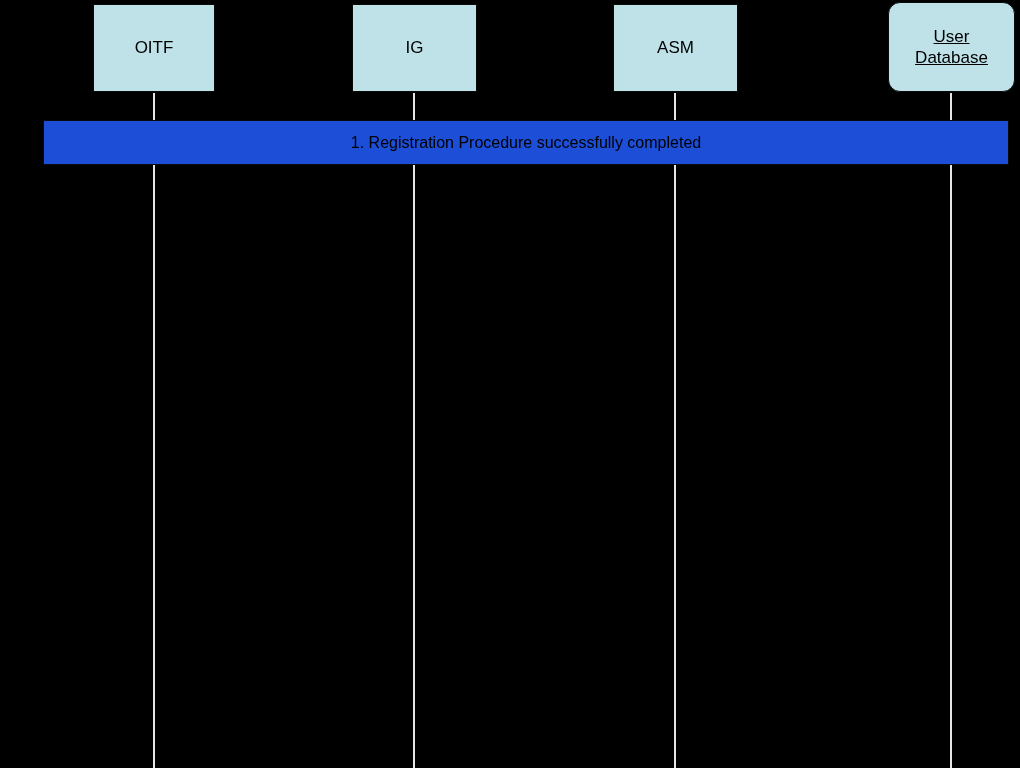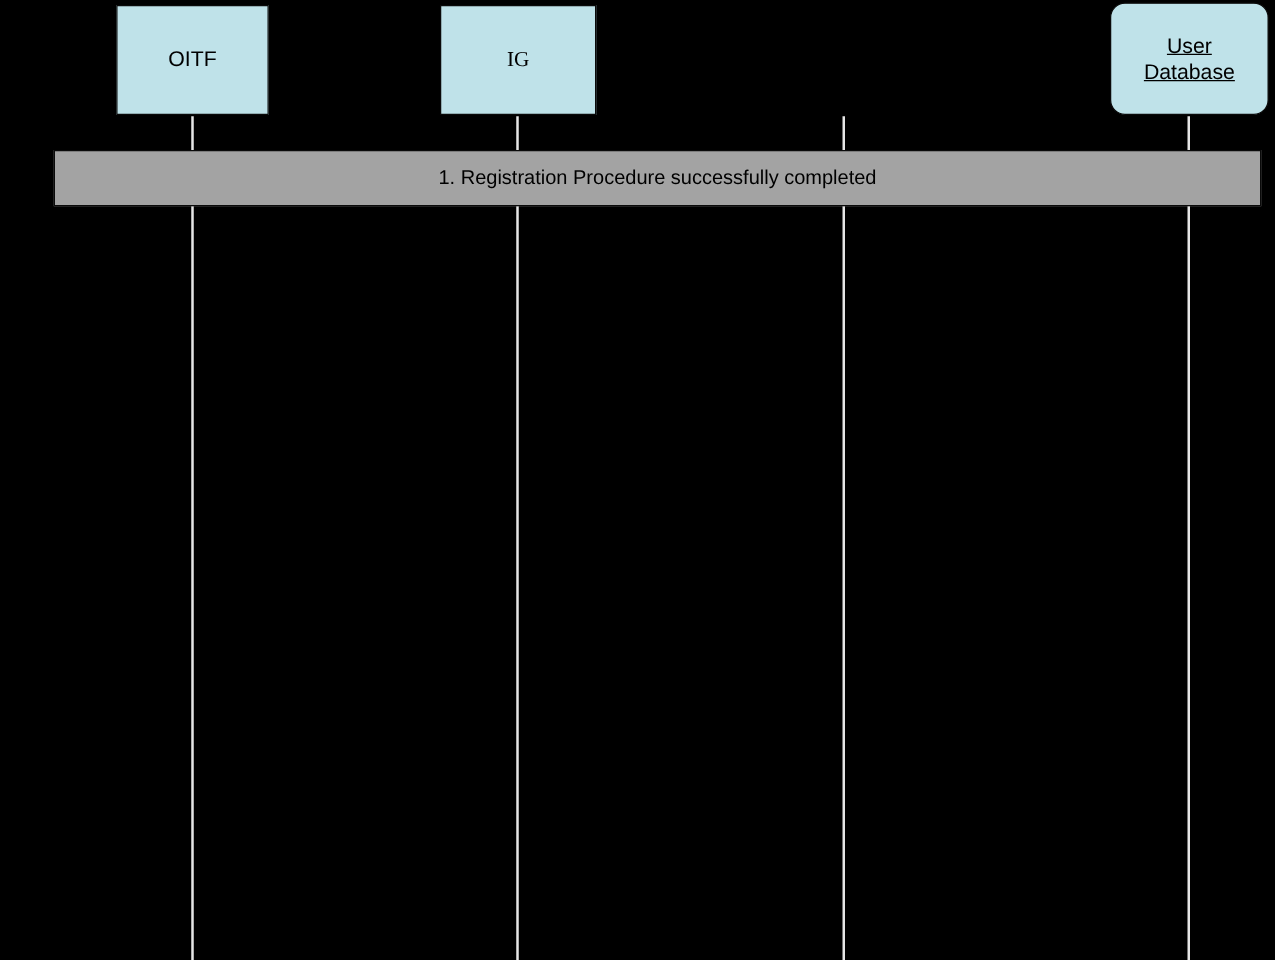--- a/index.html
+++ b/index.html
@@ -28,21 +28,21 @@
       box-sizing: border-box;
       display: flex;
       align-items: center;
       justify-content: center;
       text-align: center;
       font-size: 17px;
       line-height: 1.25;
       color: #000000;
     }
     .actor-box.oitf { left: 93px;  width: 122px; }
-    .actor-box.ig   { left: 352px; width: 125px; font-family: Liberation Serif, serif; }
+    .actor-box.ig   { left: 352px; width: 125px; }
     .actor-box.asm  { left: 613px; width: 125px; }
     .actor-box.udb  { left: 888px; width: 127px; top: 2px; height: 90px; border-radius: 12px; text-decoration: underline; }
     .actor-label {
       display: block;
       padding: 0 10px;
       white-space: pre-line;
     }
 
     
     .lifeline {
@@ -57,21 +57,21 @@
     .lifeline.l-asm  { left: 674px; }
     .lifeline.l-udb  { left: 950px; }
 
     
     .step-band {
       position: absolute;
       left: 43px;
       top: 120px;
       width: 966px;
       height: 45px;
-      background: #a3a3a3;
+      background: #1d4ed8;
       border: 1px solid #0a0a0a;
       box-sizing: border-box;
       display: flex;
       align-items: center;
       justify-content: center;
       font-size: 16px;
       color: #000000;
       z-index: 2;
     }
   </style>
@@ -81,20 +81,23 @@
 <div class="stage">
 
   <div class="actor-box oitf">
     <span class="actor-label">OITF</span>
   </div>
 
   <div class="actor-box ig">
     <span class="actor-label">IG</span>
   </div>
 
+  <div class="actor-box asm">
+    <span class="actor-label">ASM</span>
+  </div>
 
   <div class="actor-box udb">
     <span class="actor-label">User Database</span>
   </div>
 
   <div class="lifeline l-oitf"></div>
   <div class="lifeline l-ig"></div>
   <div class="lifeline l-asm"></div>
   <div class="lifeline l-udb"></div>
 

